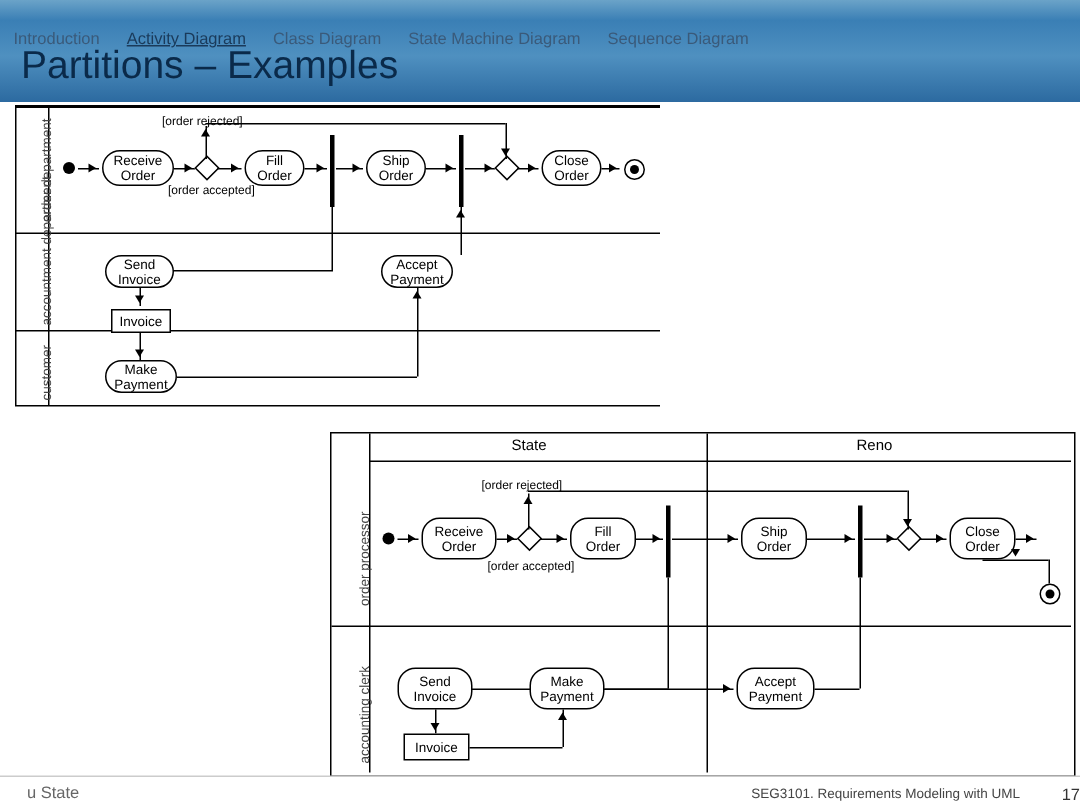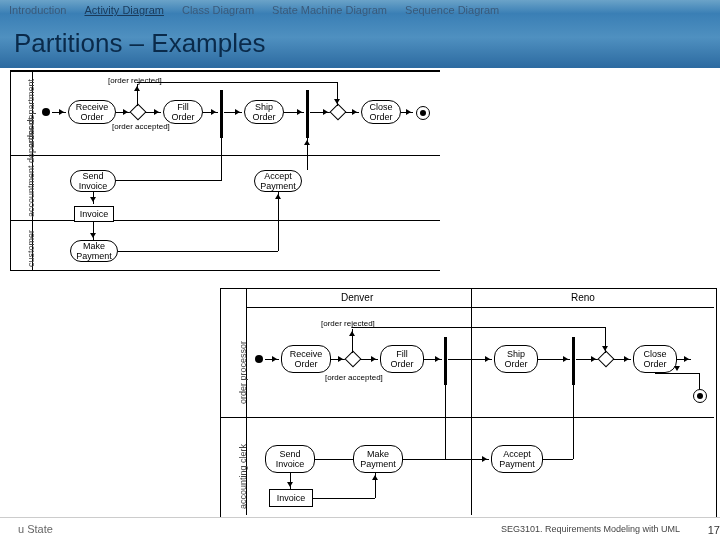--- a/index.html
+++ b/index.html
@@ -1,20 +1,20 @@
 <!DOCTYPE html>
 <html><head>
 <meta charset="utf-8">
 <style>
   html,body{margin:0;padding:0;font-family:Arial,Helvetica,sans-serif;background:#fff;color:#000}
   .slide{width:720px;height:540px;position:relative;overflow:hidden;background:#fff}
   .banner{position:absolute;left:0;top:0;width:720px;height:68px;
     background:linear-gradient(180deg,#6ba3c8 0%,#3a7fb5 20%,#4f90c0 55%,#2c6aa0 100%)}
   .tabs{position:absolute;left:0;top:0;width:720px;display:flex;font-size:11px}
-  .tab{padding:4px 9px;color:#3a5a7a}
+  .tab{padding:20px 9px;color:#3a5a7a}
   .tab.active{text-decoration:underline;color:#1a3a5a}
   .title{position:absolute;left:14px;top:28px;font-size:26px;color:#0a2a4a;font-weight:400}
   .content{position:absolute;left:0;top:70px;width:720px}
   .footer{position:absolute;left:0;bottom:0;width:720px;height:22px;border-top:1px solid #ccc;font-size:9px;display:flex;align-items:center}
   .logo{margin-left:18px;color:#666;font-size:11px}
   .course{margin-left:auto;margin-right:40px;color:#444}
   .pagenum{position:absolute;right:0;bottom:4px;font-size:11px;color:#333}
 
   
   .upper{position:absolute;left:0;top:0;width:440px;height:220px}
@@ -124,21 +124,21 @@
       <div class="node" style="left:254px;top:100px;width:48px;height:22px">Accept Payment</div>
       <div class="varrowup" style="left:307px;top:68px;height:32px"></div>
     </div>
 
     <div class="lower">
 
       <div class="hline" style="left:25px;top:18px;width:468px"></div>
       <div class="vline" style="left:25px;top:0;height:226px"></div>
       <div class="vline" style="left:250px;top:0;height:226px"></div>
 
-      <div style="position:absolute;left:120px;top:3px;font-size:10px">Denver</div>
+      <div style="position:absolute;left:120px;top:3px;font-size:10px">State</div>
       <div style="position:absolute;left:350px;top:3px;font-size:10px">Reno</div>
 
       <div class="hline" style="left:0;top:128px;width:493px"></div>
 
       <div class="lane-label" style="left:17px;top:115px">order processor</div>
       <div class="lane-label" style="left:17px;top:220px">accounting clerk</div>
 
       <div class="initial" style="left:34px;top:66px"></div>
       <div class="arrow" style="left:44px;top:70px;width:14px"></div>
 

